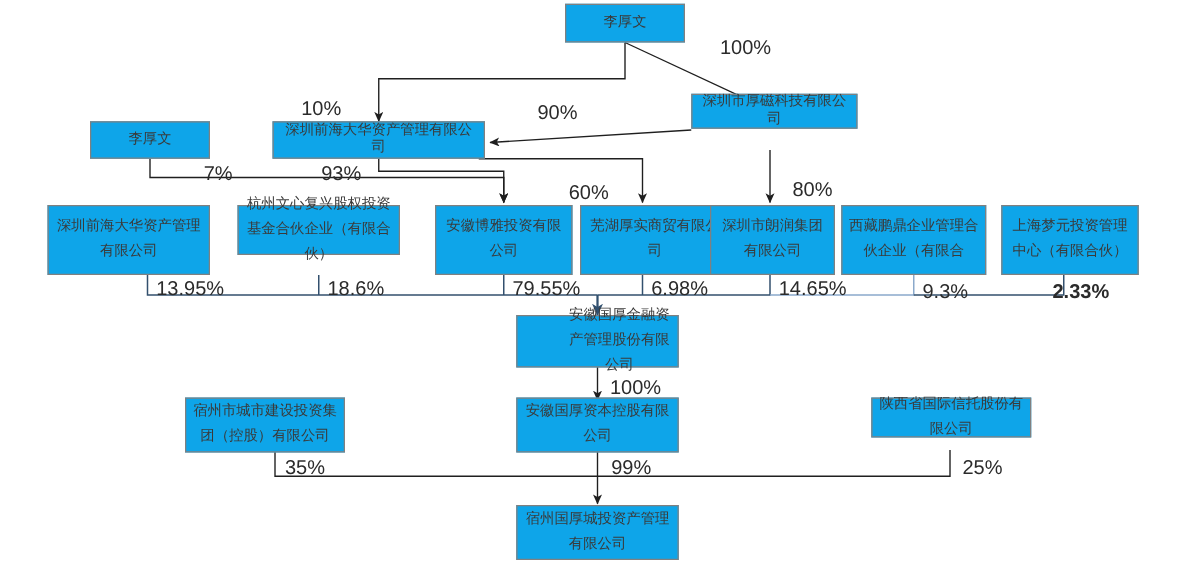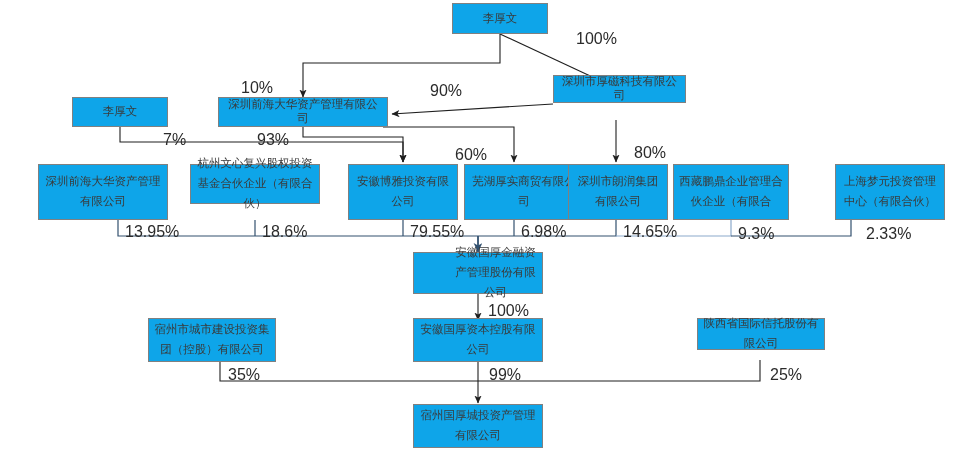--- a/index.html
+++ b/index.html
@@ -140,21 +140,21 @@
   </div>
 
   <div class="node" style="left:568px; top:164px; width:100px; height:56px;">
     <span>深圳市朗润集团有限公司</span>
   </div>
 
   <div class="node" style="left:673px; top:164px; width:116px; height:56px;">
     <span>西藏鹏鼎企业管理合伙企业（有限合</span>
   </div>
 
-  <div class="node" style="left:801px; top:164px; width:110px; height:56px;margin-left:34px;">
+  <div class="node" style="left:801px; top:164px; width:110px; height:56px;">
     <span>上海梦元投资管理中心（有限合伙）</span>
   </div>
 
   <div class="node" style="left:413px; top:252px; width:130px; height:42px;padding-left:40px;">
     <span>安徽国厚金融资产管理股份有限公司</span>
   </div>
 
   <div class="node" style="left:148px; top:318px; width:128px; height:44px;">
     <span>宿州市城市建设投资集团（控股）有限公司</span>
   </div>
@@ -178,20 +178,20 @@
   <div class="pct" style="left:257px; top:132px;">93%</div>
   <div class="pct" style="left:455px; top:147px;">60%</div>
   <div class="pct" style="left:634px; top:145px;">80%</div>
 
   <div class="pct" style="left:125px; top:224px;">13.95%</div>
   <div class="pct" style="left:262px; top:224px;">18.6%</div>
   <div class="pct" style="left:410px; top:224px;">79.55%</div>
   <div class="pct" style="left:521px; top:224px;">6.98%</div>
   <div class="pct" style="left:623px; top:224px;">14.65%</div>
   <div class="pct" style="left:738px; top:226px;">9.3%</div>
-  <div class="pct" style="left:866px; top:226px;">2.33%</div>
+  <div class="pct" style="left:842px; top:226px;font-weight:bold;">2.33%</div>
 
   <div class="pct" style="left:488px; top:303px;">100%</div>
   <div class="pct" style="left:228px; top:367px;">35%</div>
   <div class="pct" style="left:489px; top:367px;">99%</div>
   <div class="pct" style="left:770px; top:367px;">25%</div>
 
 </div>
 
 </body></html>

